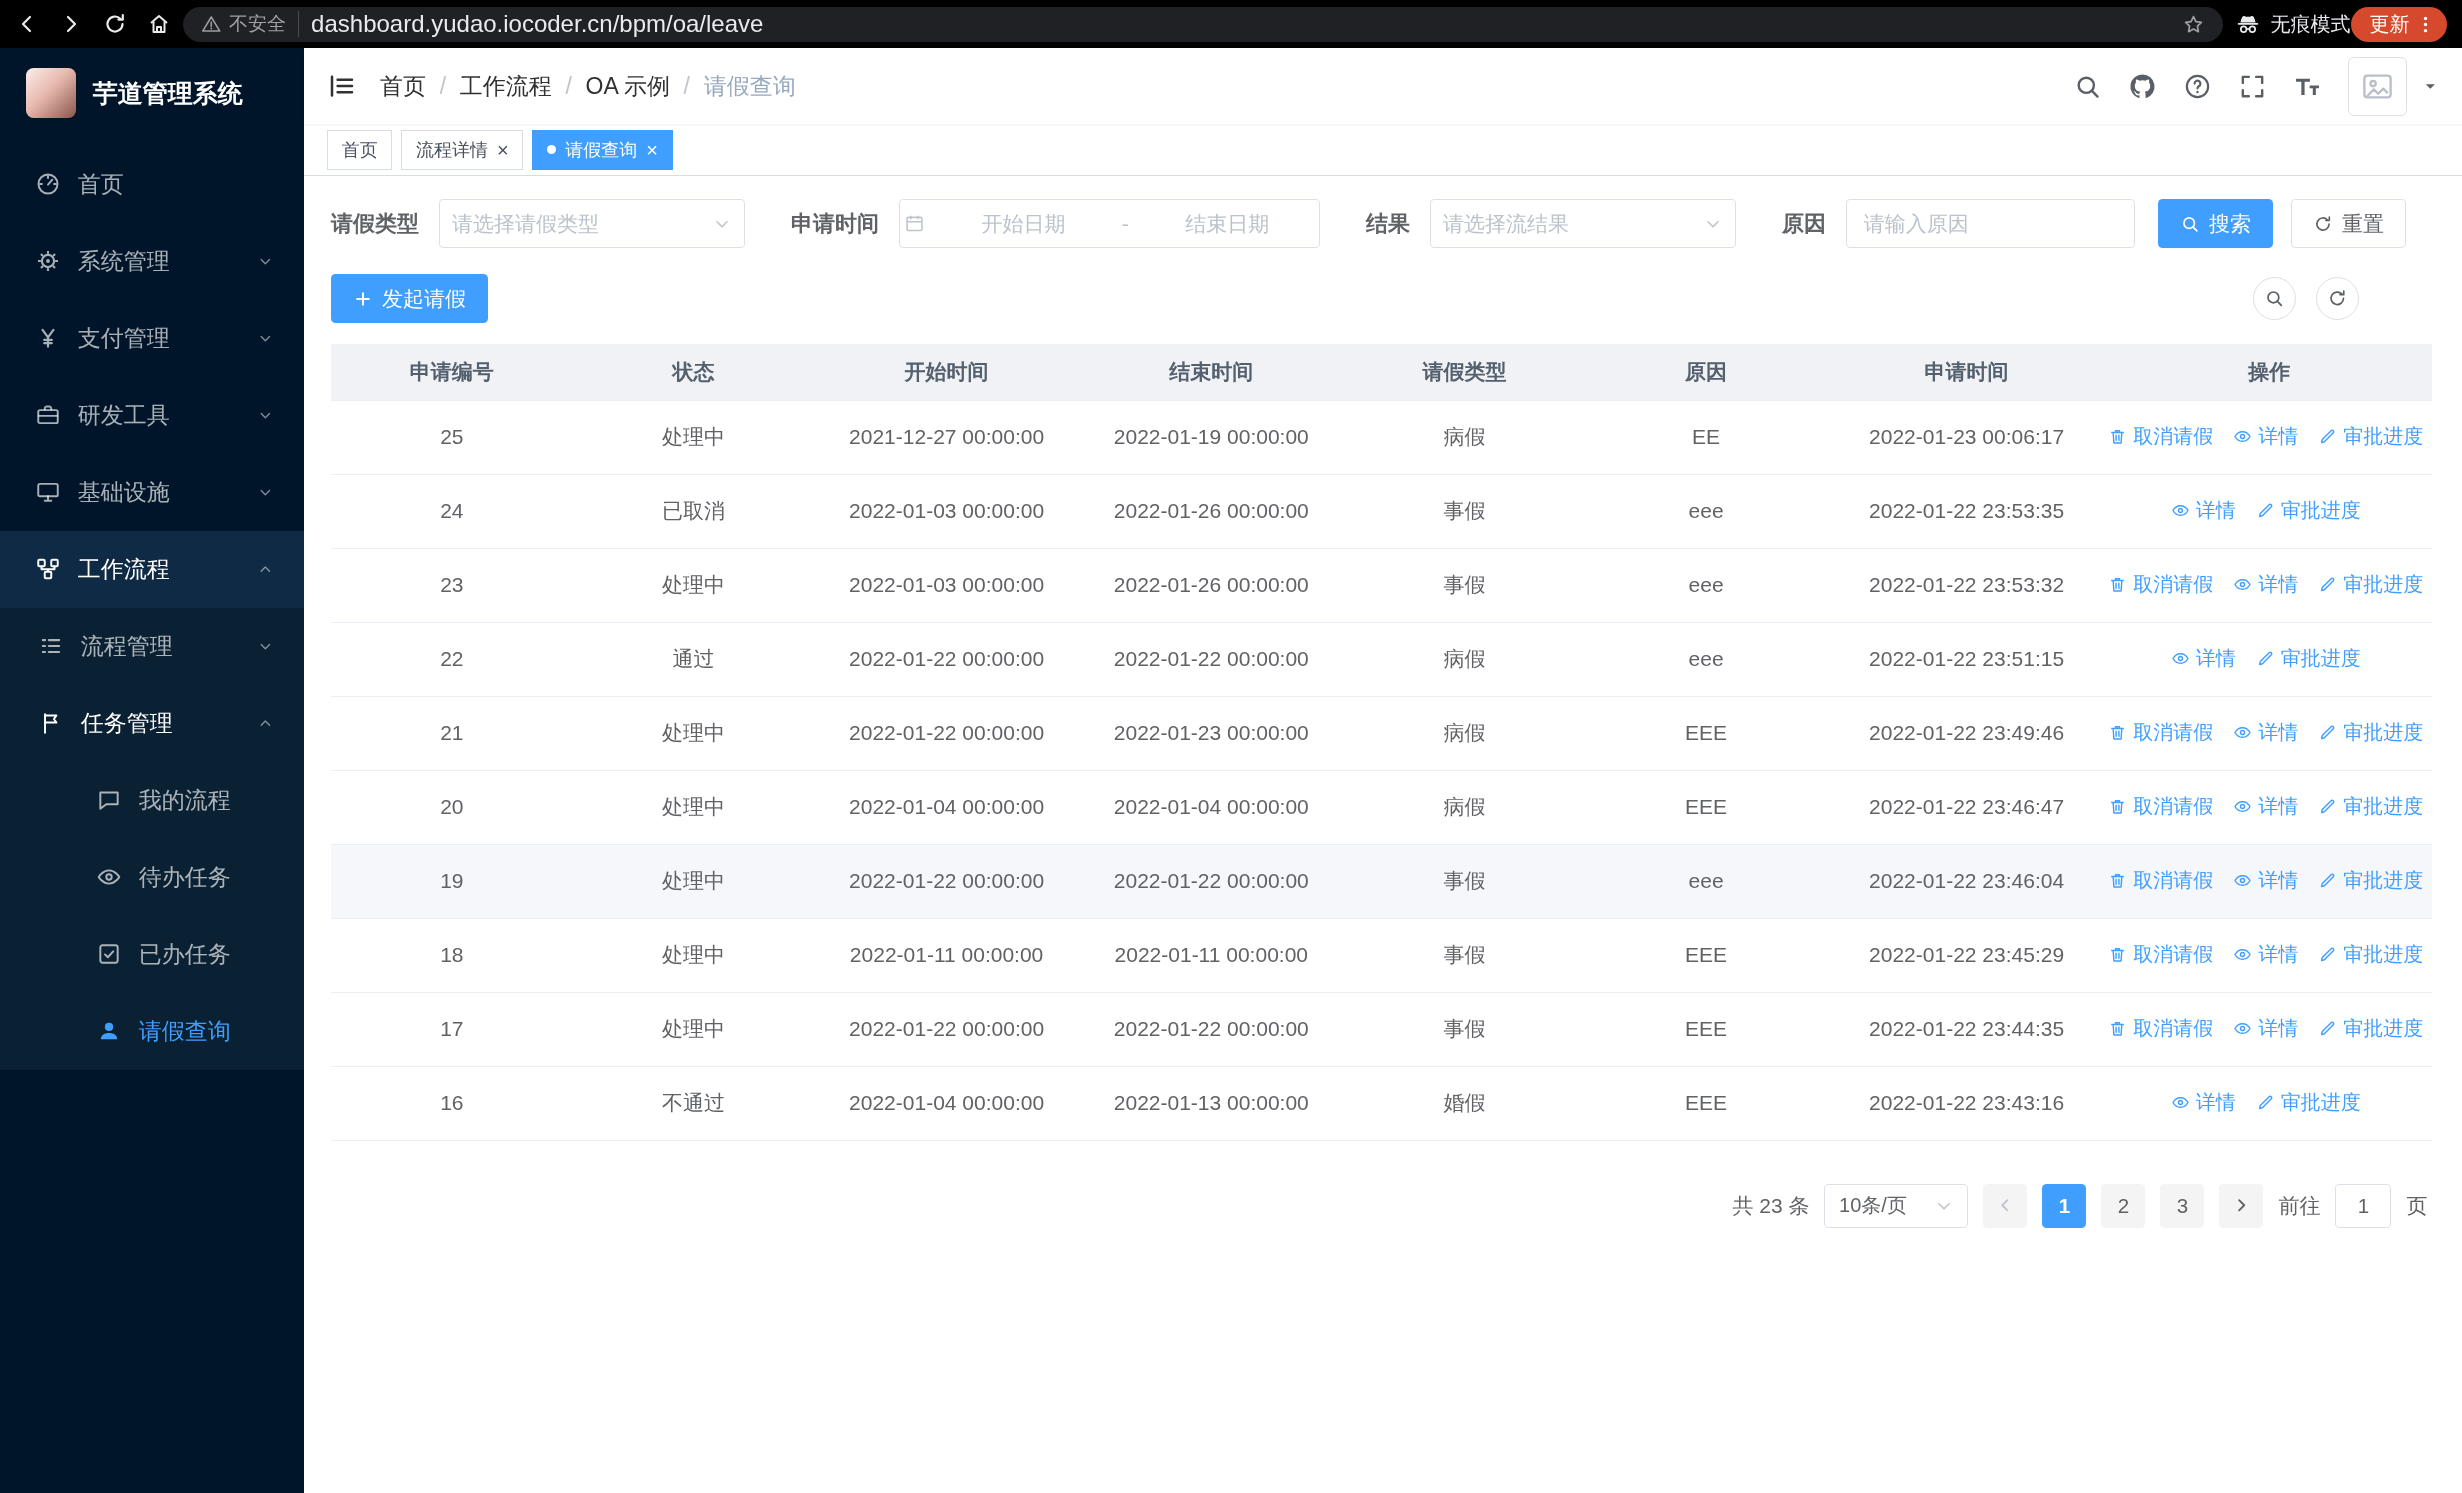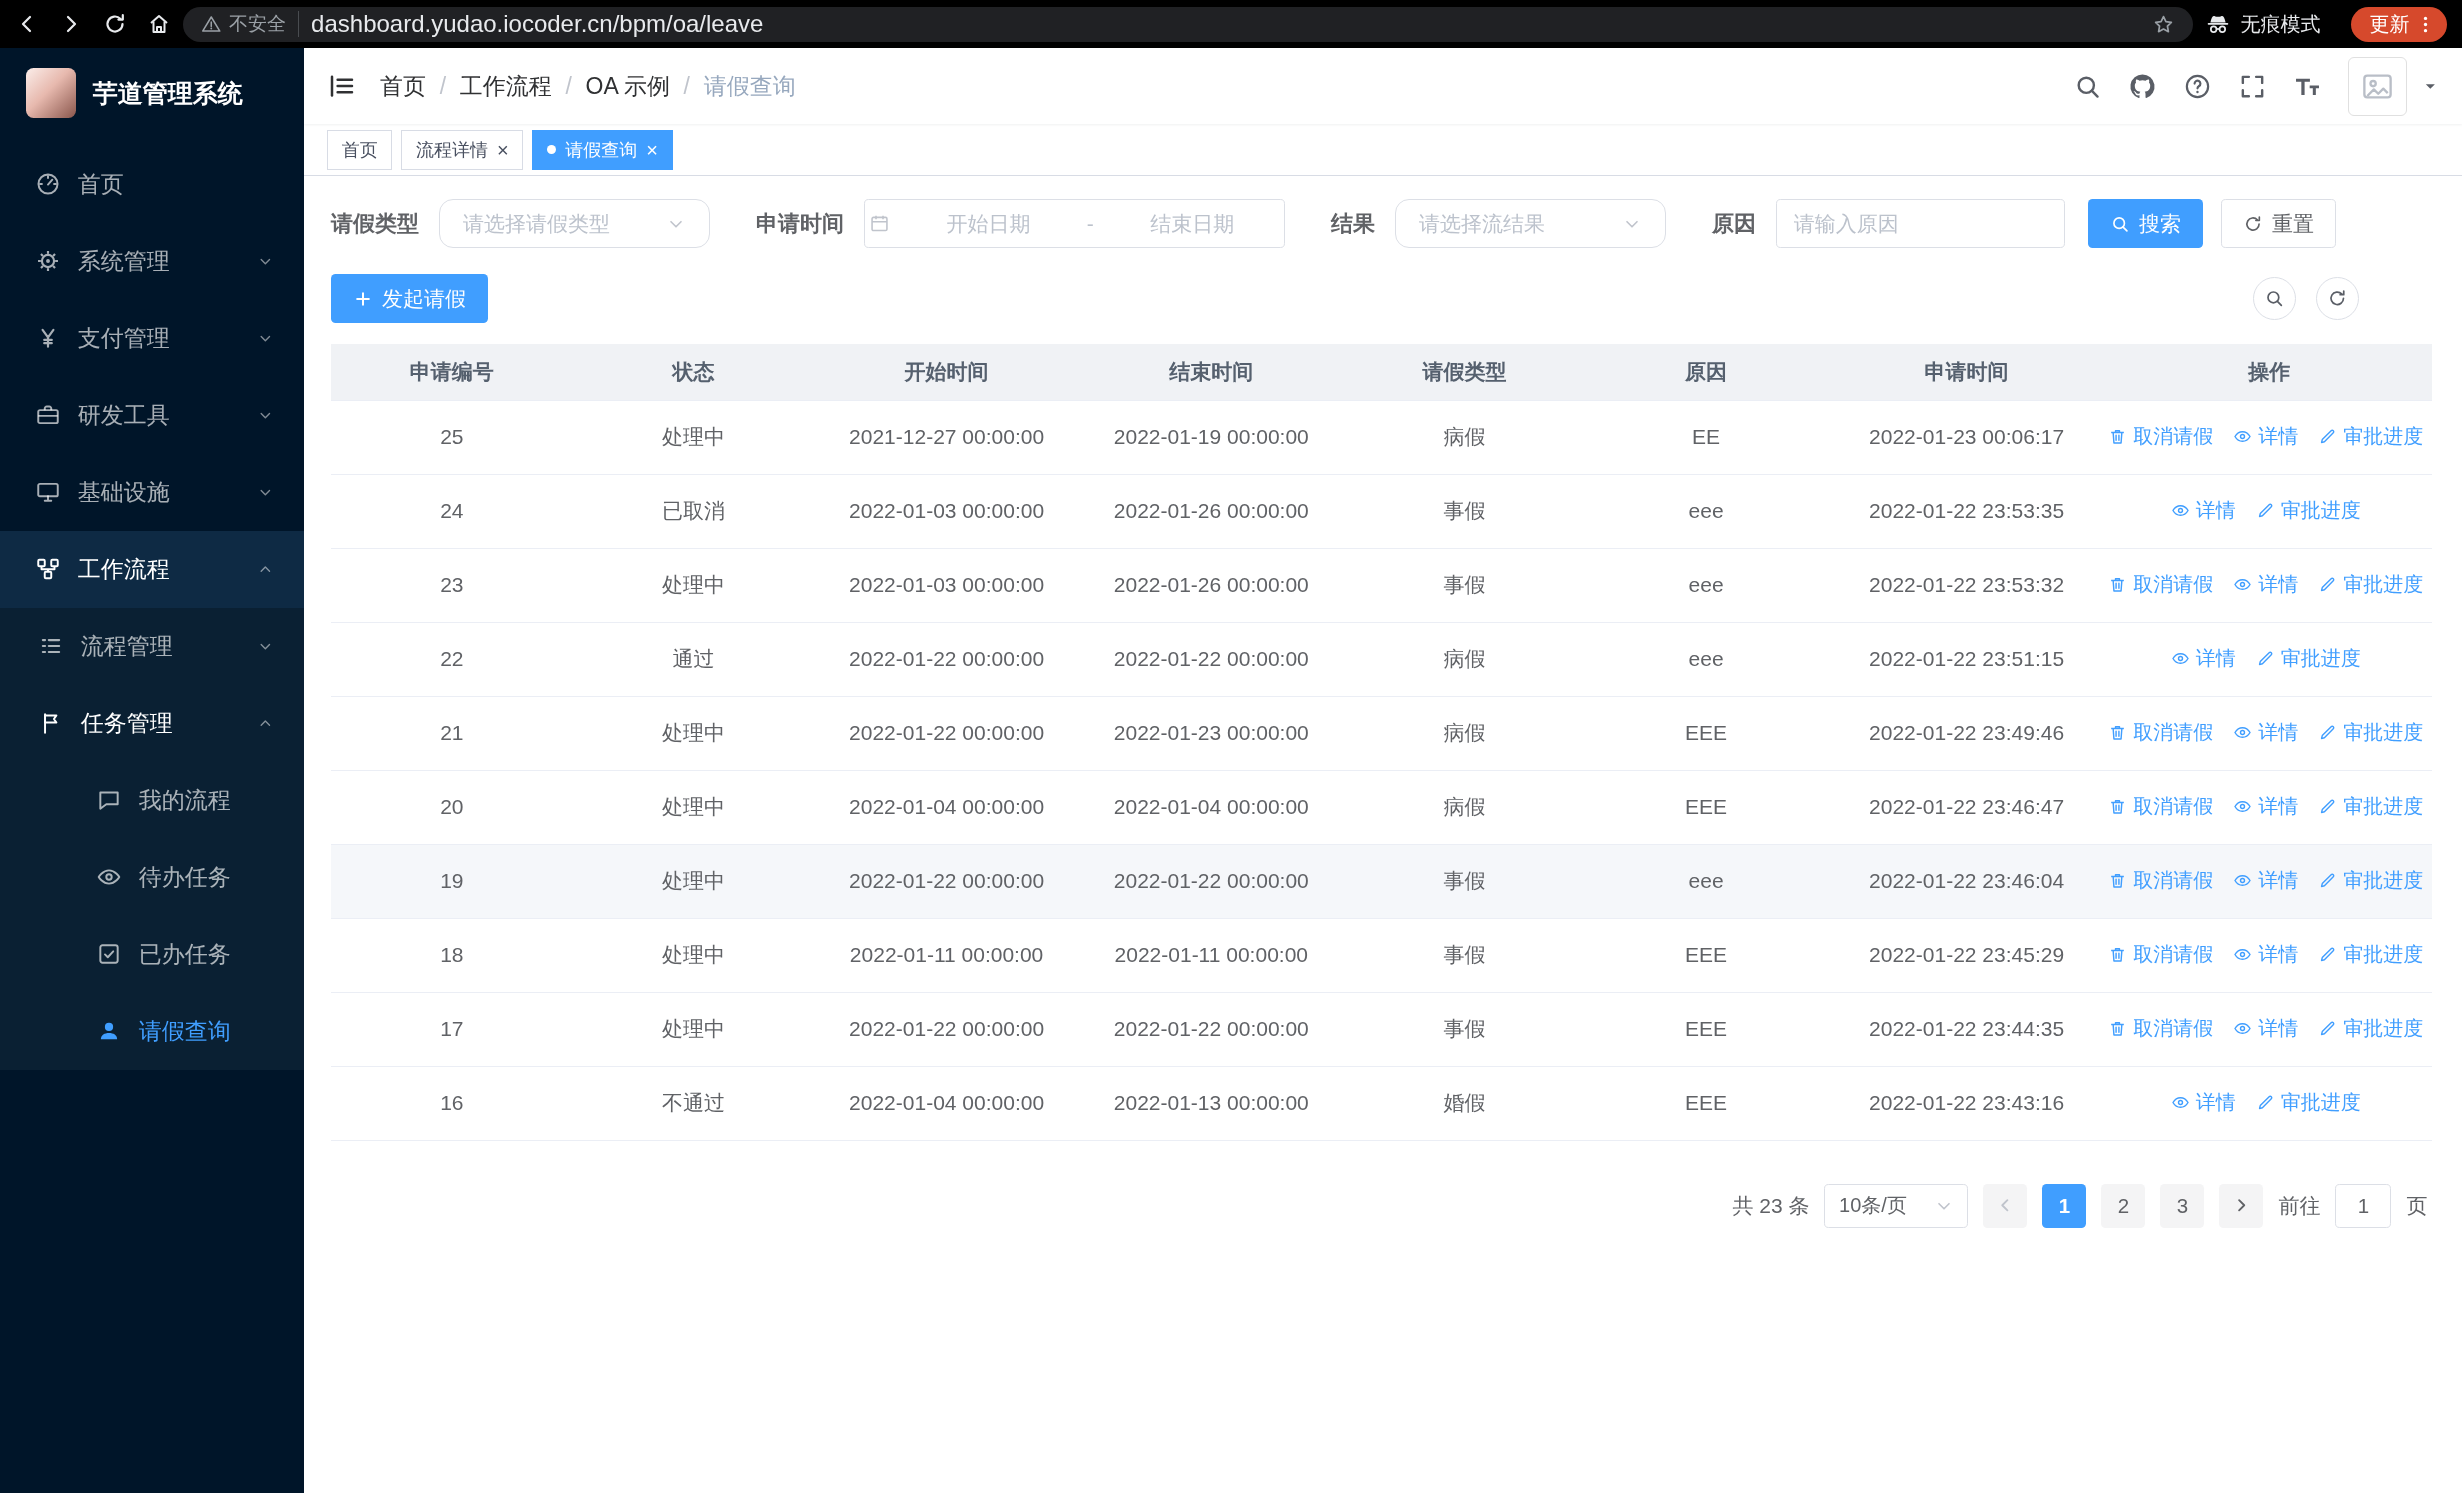--- a/index.html
+++ b/index.html
@@ -14,21 +14,21 @@
 
   
   .chrome { height:48px; background:#000000; display:flex; align-items:center; padding:0 15px; gap:12px; }
   .chrome-nav { display:flex; align-items:center; gap:20px; color:#e8eaed; }
   .chrome-nav .cicon { font-size:24px; cursor:pointer; }
   .omnibox { flex:1; height:35px; background:#202124; border-radius:17.5px; display:flex; align-items:center; padding:0 18px; gap:12px; }
   .omni-warn { display:flex; align-items:center; gap:7.6px; color:#9aa0a6; font-size:19px; padding-right:12px; border-right:0.8px solid #494c50; }
   .omni-warn .cicon { font-size:20.5px; }
   .omni-url { flex:1; color:#e8eaed; font-size:24px; white-space:nowrap; overflow:hidden; }
   .omnibox .star { font-size:23px; color:#9aa0a6; cursor:pointer; }
-  .chrome-right { display:flex; align-items:center; gap:31px; }
+  .chrome-right { display:flex; align-items:center; gap:1px; }
   .incog { display:flex; align-items:center; gap:9px; color:#e8eaed; font-size:20px; }
   .incog .cicon { font-size:26px; }
   .update-pill { display:flex; align-items:center; gap:6px; height:35px; border-radius:17.5px; background:#d6492c; color:#fff; font-size:20px; padding:0 10.6px 0 18px; cursor:pointer;justify-content:flex-end; }
   .update-pill .cicon { font-size:21px; }
 
   
   .app { display:flex; height:1445px; }
   .sidebar { width:304px; flex-shrink:0; background:#001529; display:flex; flex-direction:column; }
   .logo { height:90px; display:flex; align-items:center; gap:16.7px; padding-left:26px; cursor:pointer; }
   .logo-avatar { width:50px; height:50px; border-radius:7.6px; flex-shrink:0;
@@ -72,21 +72,21 @@
   .tab.active { background:var(--accent); border-color:var(--accent); color:#fff; }
   .tab.active .dot { display:inline-block; }
   .tab .close { font-size:20px; line-height:1; }
 
   
   .content { padding:23px 30px 0 27px; flex:1; }
   .filters { display:flex; align-items:center; flex-wrap:nowrap; }
   .fgroup { display:flex; align-items:center; margin-right:46px; }
   .flabel { font-size:22px; color:#606266; font-weight:bold; margin-right:20px; white-space:nowrap; }
   .select, .daterange, .tinput { height:49px; border:0.8px solid #dcdfe6; border-radius:4.6px; background:#fff; font-size:21px; }
-  .select { width:271px; display:flex; align-items:center; justify-content:space-between; padding:0 23px; cursor:pointer;border-radius:14px; }
+  .select { width:306px; display:flex; align-items:center; justify-content:space-between; padding:0 12px; cursor:pointer; }
   .ph { color:#bcc2cc; white-space:nowrap; }
   .sel-caret { color:#c0c4cc; font-size:20px; }
   .daterange { width:421px; display:flex; align-items:center; gap:10.6px; padding:0 4px; cursor:text; }
   .daterange .cal { color:#c0c4cc; font-size:21px; }
   .daterange .grow { flex:1; text-align:center; }
   .tinput { width:289px; padding:0 16.7px; color:#303133; outline:none; font-family:inherit; }
   .tinput::placeholder { color:#bcc2cc; }
   .btn { height:49px; border-radius:4.6px; border:0.8px solid transparent; display:inline-flex; align-items:center;
     gap:9px; padding:0 21px; font-size:21px; cursor:pointer; font-family:inherit; white-space:nowrap; }
   .btn .cicon { font-size:20px; }

